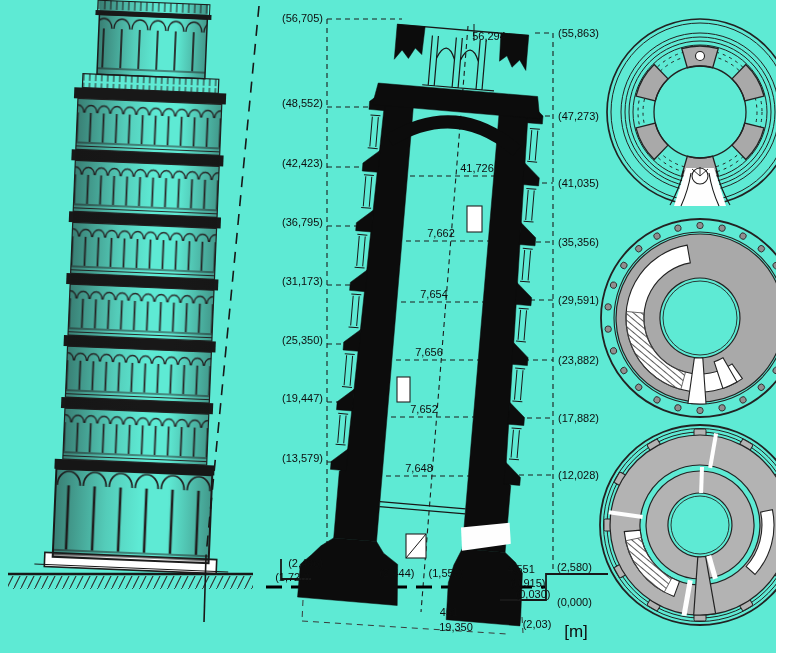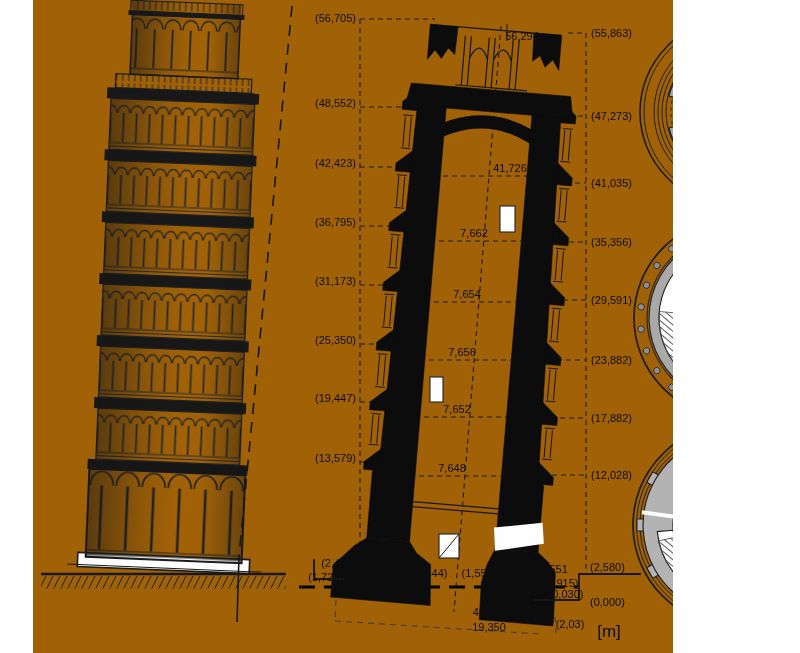--- a/index.html
+++ b/index.html
@@ -1,17 +1,17 @@
 <!DOCTYPE html>
 <html><head>
 <meta charset="utf-8">
 <style>
   html,body { margin:0; padding:0; background:#ffffff; }
-  .figure { position:relative; width:640px; height:653px; background:#a16207; overflow:hidden;
-            font-family:"Liberation Sans", sans-serif;margin-left:33px; }
+  .figure { position:relative; width:776px; height:653px; background:#5eead4; overflow:hidden;
+            font-family:"Liberation Sans", sans-serif; }
   svg text { font-family:"Liberation Sans", sans-serif; }
   .lbl  { font-size:11px; fill:#0e0e0e; }
   .unit { font-size:17px; fill:#0e0e0e; }
   .dash   { stroke:#1c1c1c; stroke-width:1.1; stroke-dasharray:5 4; fill:none; }
   .dashlt { stroke:#3a3a3a; stroke-width:1;   stroke-dasharray:6 5; fill:none; }
   .heavydash { stroke:#000; stroke-width:3; stroke-dasharray:16 9; fill:none; }
   .ink   { stroke:#181818; fill:none; }
   .wall  { fill:#0c0c0c; stroke:#0c0c0c; stroke-width:0.5; }
   .ring  { fill:none; stroke:#222; }
   .gray  { fill:#a9a9a9; stroke:#222; stroke-width:1.2; }

